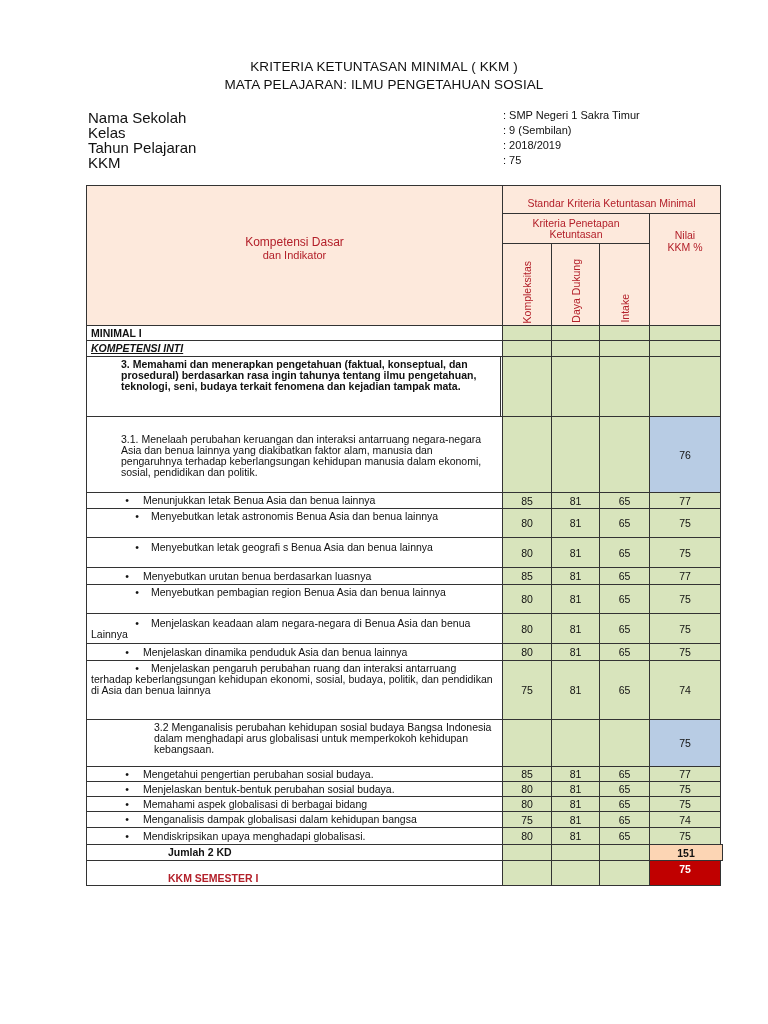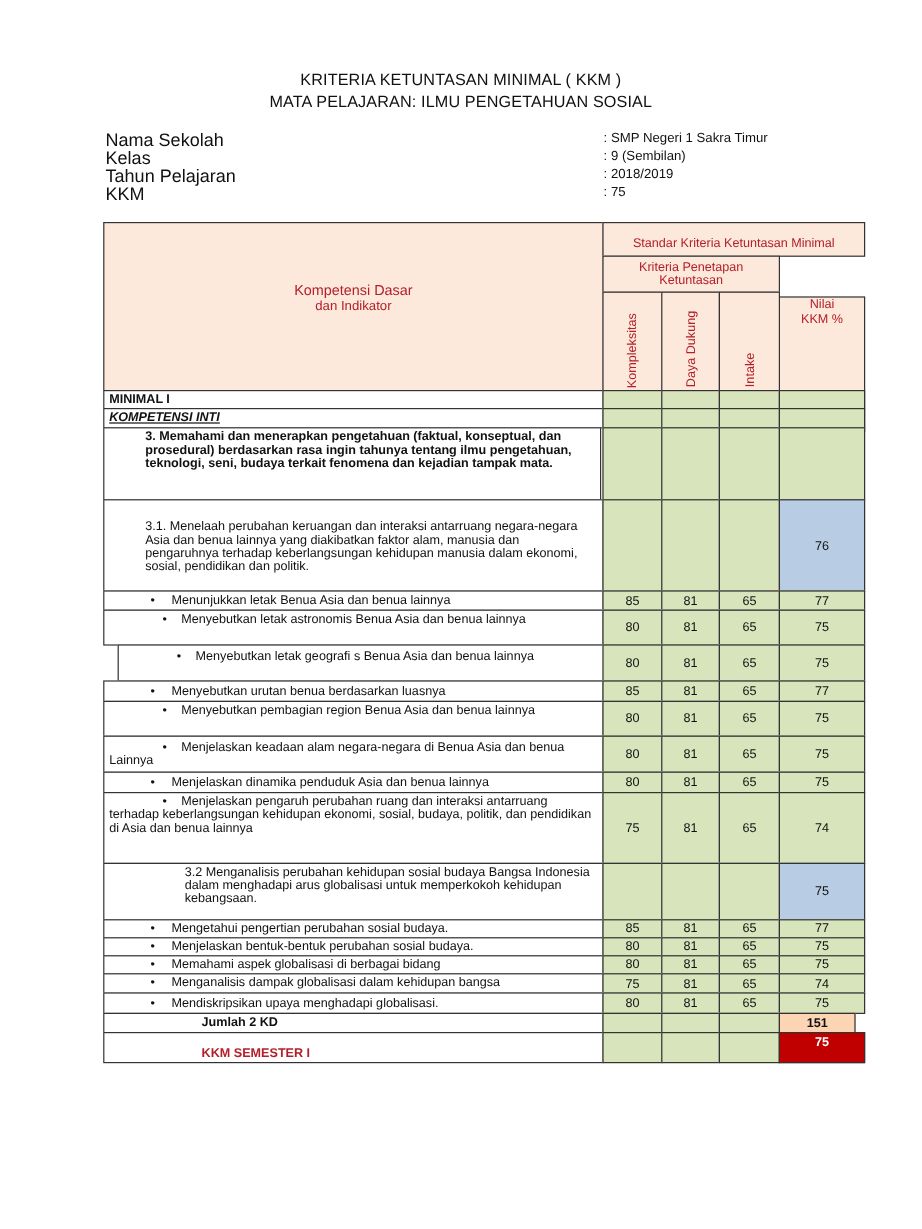--- a/index.html
+++ b/index.html
@@ -50,21 +50,21 @@
     <div style="font-size:12px;margin-top:-16px">Kompetensi Dasar</div>
     <div style="font-size:11px">dan Indikator</div>
   </div>
   <div class="cell hdr center" style="left:416px;top:0;width:219px;height:29px;">
     <span style="font-size:10.5px;padding-top:6px">Standar Kriteria Ketuntasan Minimal</span>
   </div>
   <div class="cell hdr center" style="left:416px;top:28px;width:148px;height:31px;flex-direction:column;line-height:11px;">
     <div>Kriteria Penetapan</div>
     <div>Ketuntasan</div>
   </div>
-  <div class="cell hdr" style="left:563px;top:28px;width:72px;height:113px;text-align:center;line-height:12px;margin-top:34px;">
+  <div class="cell hdr" style="left:563px;top:28px;width:72px;height:113px;text-align:center;line-height:12px;padding-top:15px;">
     <div>Nilai</div>
     <div>KKM %</div>
   </div>
   <div class="cell hdr rotwrap" style="left:416px;top:58px;width:50px;height:83px;">
     <span class="rot">Kompleksitas</span>
   </div>
   <div class="cell hdr rotwrap" style="left:465px;top:58px;width:49px;height:83px;">
     <span class="rot">Daya Dukung</span>
   </div>
   <div class="cell hdr rotwrap" style="left:513px;top:58px;width:51px;height:83px;">
@@ -103,21 +103,21 @@
   <div class="cell grn num" style="left:465px;top:307px;width:49px;height:17px;">81</div>
   <div class="cell grn num" style="left:513px;top:307px;width:51px;height:17px;">65</div>
   <div class="cell grn num" style="left:563px;top:307px;width:72px;height:17px;">77</div>
 
   <div class="cell wht" style="left:0;top:323px;width:417px;height:30px;padding:2px 40px 0 4px;font-size:10.5px;line-height:11px;"><span class="bullet" style="width:60px;padding-right:12px;display:inline-block">•</span><span>Menyebutkan letak astronomis Benua Asia dan benua lainnya</span></div>
   <div class="cell grn num" style="left:416px;top:323px;width:50px;height:30px;">80</div>
   <div class="cell grn num" style="left:465px;top:323px;width:49px;height:30px;">81</div>
   <div class="cell grn num" style="left:513px;top:323px;width:51px;height:30px;">65</div>
   <div class="cell grn num" style="left:563px;top:323px;width:72px;height:30px;">75</div>
 
-  <div class="cell wht" style="left:12px;top:352px;width:417px;height:31px;padding:4px 40px 0 4px;font-size:10.5px;line-height:11px;"><span class="bullet" style="width:60px;padding-right:12px;display:inline-block">•</span><span>Menyebutkan letak geografi s Benua Asia dan benua lainnya</span></div>
+  <div class="cell wht" style="left:0;top:352px;width:417px;height:31px;padding:4px 40px 0 4px;font-size:10.5px;line-height:11px;"><span class="bullet" style="width:60px;padding-right:12px;display:inline-block">•</span><span>Menyebutkan letak geografi s Benua Asia dan benua lainnya</span></div>
   <div class="cell grn num" style="left:416px;top:352px;width:50px;height:31px;">80</div>
   <div class="cell grn num" style="left:465px;top:352px;width:49px;height:31px;">81</div>
   <div class="cell grn num" style="left:513px;top:352px;width:51px;height:31px;">65</div>
   <div class="cell grn num" style="left:563px;top:352px;width:72px;height:31px;">75</div>
 
   <div class="cell wht txt" style="left:0;top:382px;width:417px;height:18px;">
       <span class="bullet">•</span>
       <span>Menyebutkan urutan benua berdasarkan luasnya</span>
     </div>
   <div class="cell grn num" style="left:416px;top:382px;width:50px;height:18px;">85</div>
@@ -200,20 +200,20 @@
     </div>
   <div class="cell grn num" style="left:416px;top:642px;width:50px;height:18px;">80</div>
   <div class="cell grn num" style="left:465px;top:642px;width:49px;height:18px;">81</div>
   <div class="cell grn num" style="left:513px;top:642px;width:51px;height:18px;">65</div>
   <div class="cell grn num" style="left:563px;top:642px;width:72px;height:18px;">75</div>
 
   <div class="cell wht txt" style="left:0;top:659px;width:417px;height:17px;padding-left:81px;font-weight:bold;">Jumlah 2 KD</div>
   <div class="cell grn" style="left:416px;top:659px;width:50px;height:17px;"></div>
   <div class="cell grn" style="left:465px;top:659px;width:49px;height:17px;"></div>
   <div class="cell grn" style="left:513px;top:659px;width:51px;height:17px;"></div>
-  <div class="cell pch num b" style="left:563px;top:659px;width:64px;height:17px;">151</div>
+  <div class="cell pch num b" style="left:563px;top:659px;width:74px;height:17px;">151</div>
 
   <div class="cell wht" style="left:0;top:675px;width:417px;height:26px;padding:11px 0 0 81px;font-weight:bold;color:#b3202a;font-size:10.5px;">KKM SEMESTER I</div>
   <div class="cell grn" style="left:416px;top:675px;width:50px;height:26px;"></div>
   <div class="cell grn" style="left:465px;top:675px;width:49px;height:26px;"></div>
   <div class="cell grn" style="left:513px;top:675px;width:51px;height:26px;"></div>
   <div class="cell red b" style="left:563px;top:675px;width:72px;height:26px;text-align:center;padding-top:2px;">75</div>
 </div>
 
 </body></html>

